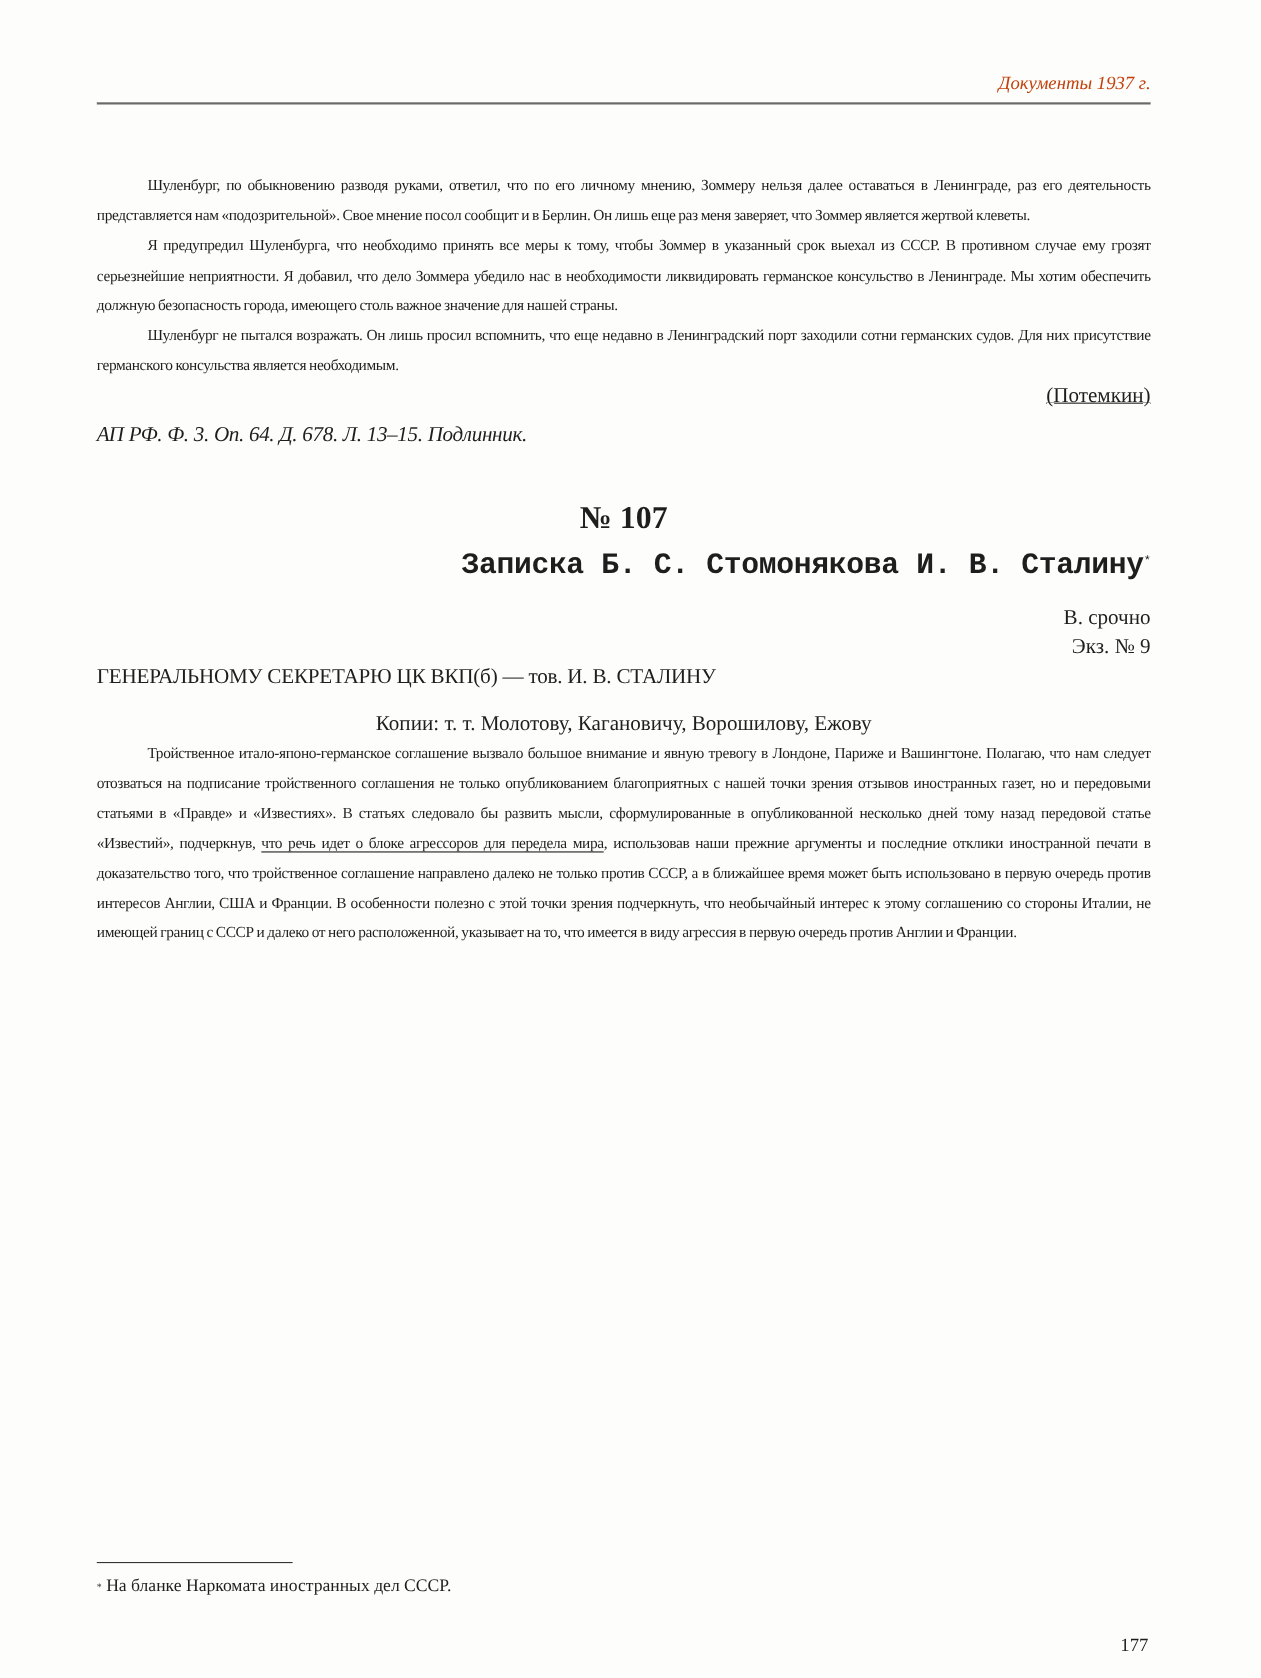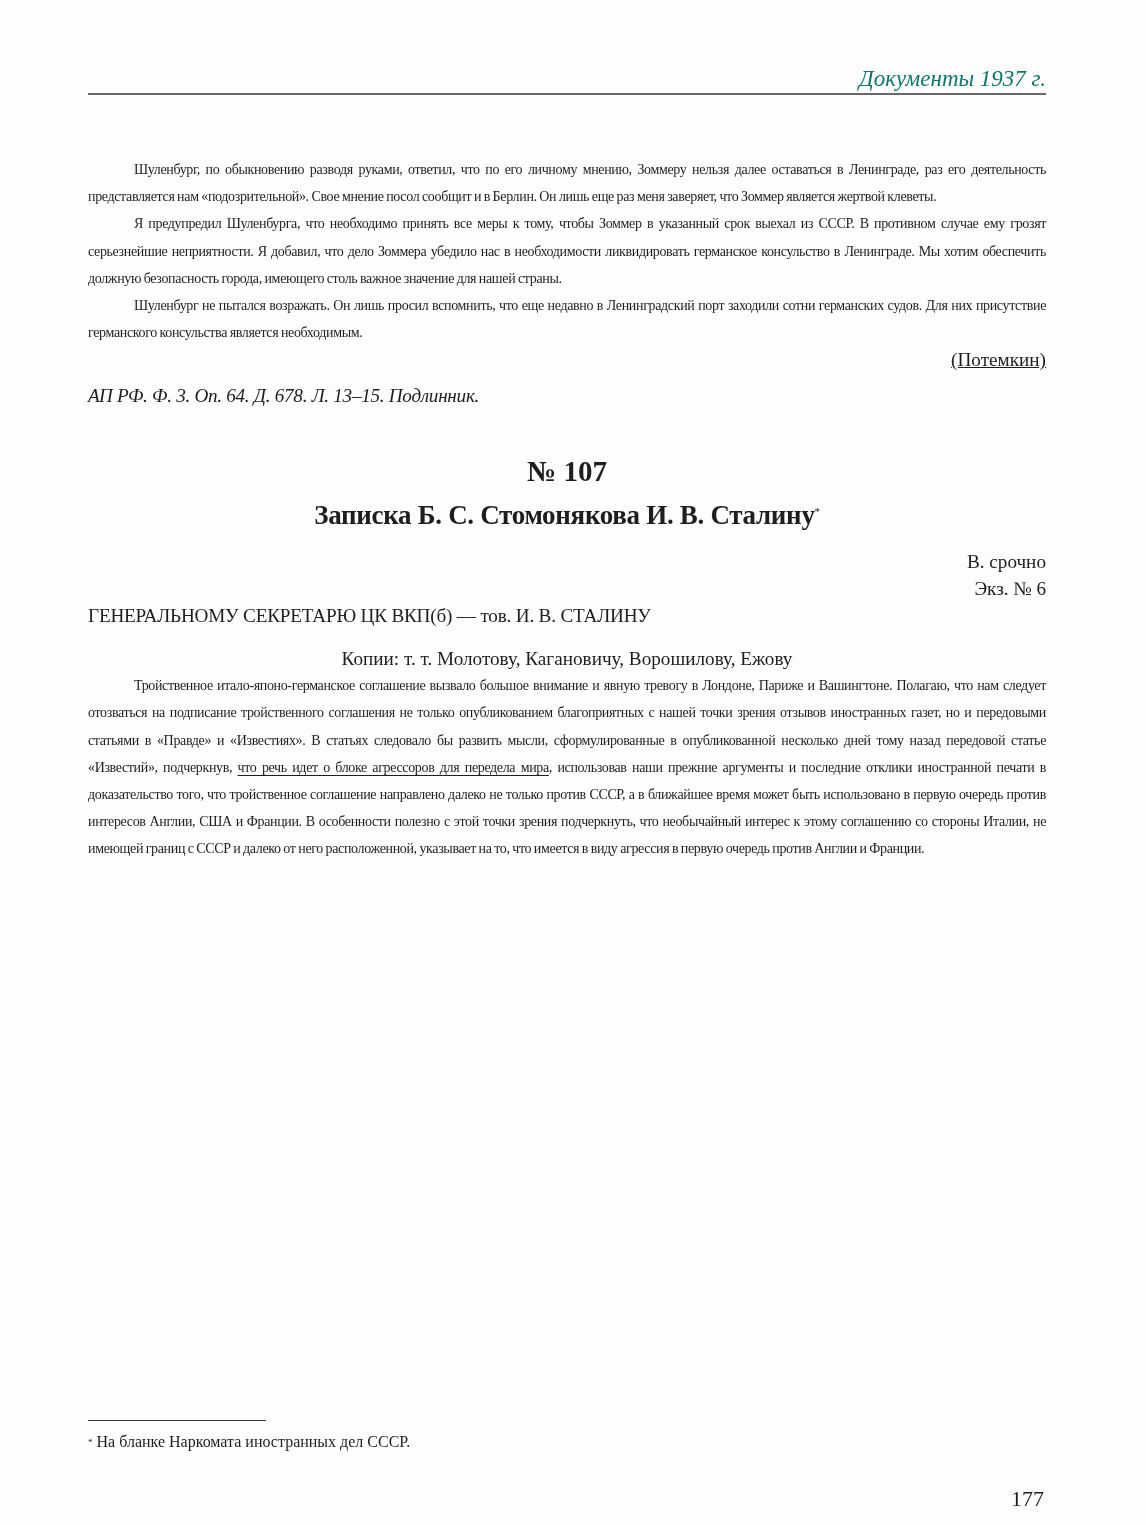--- a/index.html
+++ b/index.html
@@ -6,41 +6,41 @@
   body {
     width: 1146px; height: 1525px; overflow: hidden;
     background: #fdfdfb;
     color: #1e1e1e;
     font-family: "Liberation Serif", "DejaVu Serif", serif;
     position: relative;
   }
   .page { position: absolute; left: 88px; top: 0; width: 958px; }
   .running-head {
     position: absolute; top: 66px; right: 0;
-    font-style: italic; font-size: 23px; color: #0f766e;
+    font-style: italic; font-size: 17px; color: #c2410c;
   }
   .head-rule {
     position: absolute; top: 93px; left: 0; width: 958px;
     border-top: 2px solid #6a6a6a;
   }
   .body { position: absolute; top: 156px; left: 0; width: 958px; }
   p.par {
     margin: 0; font-size: 14px; line-height: 27.2px;
     text-align: justify; text-indent: 46px; letter-spacing: -0.35px;
     word-spacing: -0.5px;
   }
   .sig { text-align: right; font-size: 19.2px; line-height: 27.2px; margin: 0; text-decoration: underline; }
   .archive { font-style: italic; font-size: 19.2px; line-height: 27.2px; margin: 8px 0 0 0; letter-spacing: -0.3px; }
   .doc-number {
     text-align: center; font-weight: bold; font-size: 29px;
     margin: 44px 0 0 0; line-height: 36px;
   }
   .doc-title {
-    text-align: center; font-weight: bold; font-size: 27px;
-    margin: 8px 0 0 0; line-height: 36px; letter-spacing: -0.3px;
+    text-align: right; font-weight: bold; font-size: 27px;
+    margin: 8px 0 0 0; line-height: 36px; letter-spacing: -0.3px; font-family: Liberation Mono, monospace;
   }
   .doc-title sup { font-size: 11px; font-weight: normal; vertical-align: top; position: relative; top: -4px; }
   .reg-row {
     display: flex; justify-content: space-between;
     font-size: 19.2px; line-height: 27px; margin-top: 8px; padding-left: 30px;
   }
   .stamp { text-align: right; font-size: 19.2px; line-height: 27.2px; margin: 0; }
   .stamps { margin-top: 15px; }
   .addressee { font-size: 19.2px; line-height: 27px; margin: 0; letter-spacing: -0.2px; }
   .copies { text-align: center; font-size: 19.2px; line-height: 27px; margin: 16px 0 0 0; }
@@ -50,21 +50,21 @@
     position: absolute; top: 1420px; left: 0; width: 178px;
     border-top: 1.5px solid #333;
   }
   .footnote {
     position: absolute; top: 1432px; left: 0;
     font-size: 16px; line-height: 20px;
   }
   .footnote sup { font-size: 9px; vertical-align: top; }
   .page-number {
     position: absolute; top: 1486px; right: 2px;
-    font-size: 22px;
+    font-size: 17px;
   }
 </style>
 </head>
 <body>
 
 <div class="page">
   <div class="running-head">Документы 1937 г.</div>
   <div class="head-rule"></div>
 
   <div class="body">
@@ -76,21 +76,21 @@
       <p class="archive">АП РФ. Ф. 3. Оп. 64. Д. 678. Л. 13–15. Подлинник.</p>
     </section>
 
     <section>
       <h2 class="doc-number">№ 107</h2>
       <h1 class="doc-title"><span>Записка Б. С. Стомонякова И. В. Сталину</span><sup>*</sup></h1>
 
 
       <div class="stamps">
         <p class="stamp">В. срочно</p>
-        <p class="stamp">Экз. № 6</p>
+        <p class="stamp">Экз. № 9</p>
       </div>
 
       <p class="addressee">ГЕНЕРАЛЬНОМУ СЕКРЕТАРЮ ЦК ВКП(б) — тов. И. В. СТАЛИНУ</p>
       <p class="copies">Копии: т. т. Молотову, Кагановичу, Ворошилову, Ежову</p>
 
       <p class="par letter"><span>Тройственное итало-японо-германское соглашение вызвало большое внимание и явную тревогу в Лондоне, Париже и Вашингтоне. Полагаю, что нам следует отозваться на подписание тройственного соглашения не только опубликованием благоприятных с нашей точки зрения отзывов иностранных газет, но и передовыми статьями в «Правде» и «Известиях». В статьях следовало бы развить мысли, сформулированные в опубликованной несколько дней тому назад передовой статье «Известий», подчеркнув, </span><span class="underline">что речь идет о блоке агрессоров для передела мира</span><span>, использовав наши прежние аргументы и последние отклики иностранной печати в доказательство того, что тройственное соглашение направлено далеко не только против СССР, а в ближайшее время может быть использовано в первую очередь против интересов Англии, США и Франции. В особенности полезно с этой точки зрения подчеркнуть, что необычайный интерес к этому соглашению со стороны Италии, не имеющей границ с СССР и далеко от него расположенной, указывает на то, что имеется в виду агрессия в первую очередь против Англии и Франции.</span></p>
     </section>
   </div>
 
   <div class="footnote-rule"></div>

